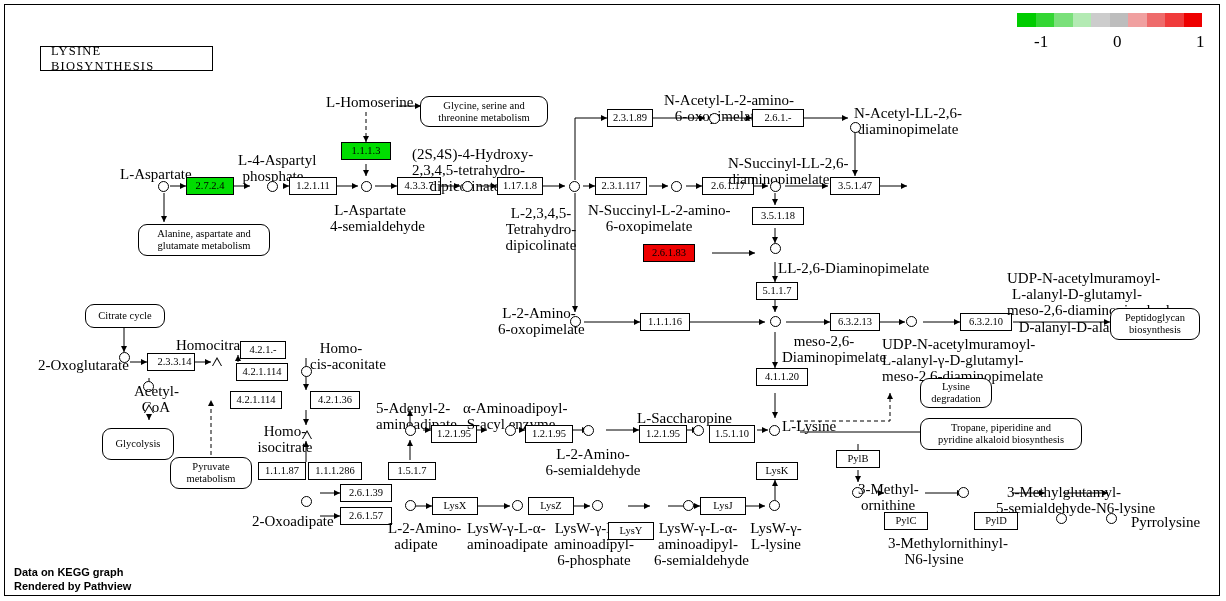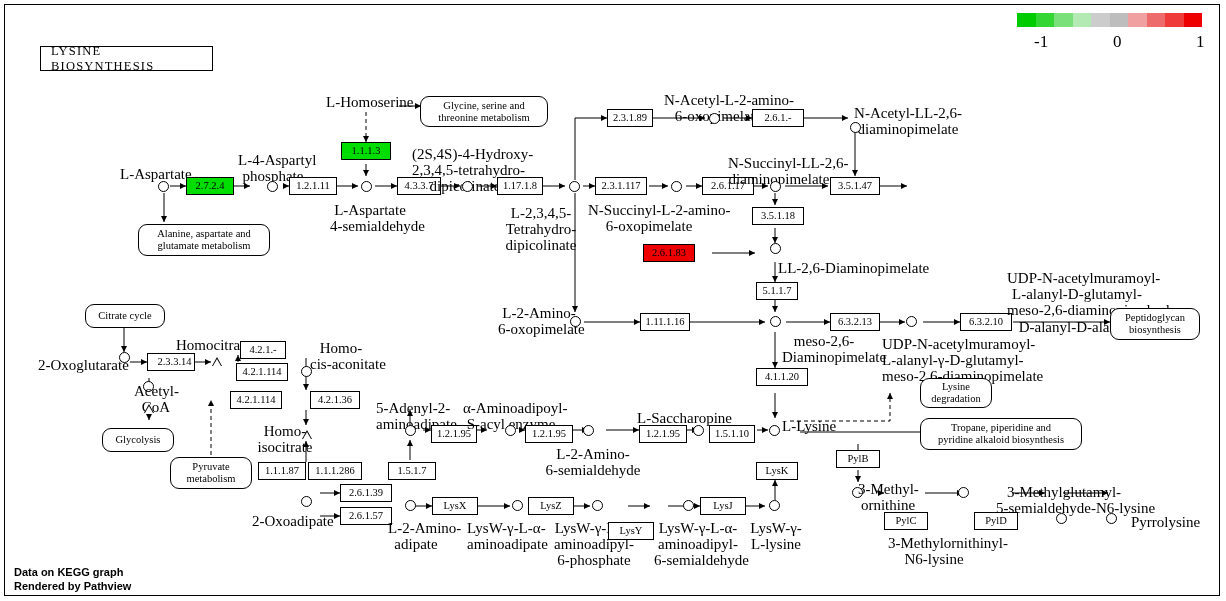--- a/index.html
+++ b/index.html
@@ -196,21 +196,21 @@
   <div class="node" style="left:770px;top:181px;"></div>
   <div class="box" style="left:752px;top:207px;width:52px;height:18px;">3.5.1.18</div>
 
   <div class="box" style="left:643px;top:244px;width:52px;height:18px;background:#ee0000;">2.6.1.83</div>
   <div class="node" style="left:770px;top:243px;"></div>
   <div class="lbl" style="left:778px;top:260px;">LL-2,6-Diaminopimelate</div>
   <div class="box" style="left:756px;top:282px;width:42px;height:18px;">5.1.1.7</div>
 
   <div class="lbl" style="left:498px;top:305px;width:82px;">L-2-Amino-<br>6-oxopimelate</div>
   <div class="node" style="left:570px;top:316px;"></div>
-  <div class="box" style="left:640px;top:313px;width:50px;height:18px;">1.11.1.16</div>
+  <div class="box" style="left:640px;top:313px;width:50px;height:18px;">1.1.1.16</div>
   <div class="node" style="left:770px;top:316px;"></div>
   <div class="lbl" style="left:782px;top:333px;width:84px;">meso-2,6-<br>Diaminopimelate</div>
   <div class="box" style="left:830px;top:313px;width:50px;height:18px;">6.3.2.13</div>
   <div class="node" style="left:906px;top:316px;"></div>
   <div class="lbl" style="left:882px;top:336px;width:130px;">UDP-N-acetylmuramoyl-<br>L-alanyl-γ-D-glutamyl-<br>meso-2,6-diaminopimelate</div>
   <div class="box" style="left:960px;top:313px;width:52px;height:18px;">6.3.2.10</div>
   <div class="lbl" style="left:1007px;top:270px;width:140px;">UDP-N-acetylmuramoyl-<br>L-alanyl-D-glutamyl-<br>meso-2,6-diaminopimeloyl-<br>D-alanyl-D-alanine</div>
   <div class="rbox" style="left:1110px;top:308px;width:90px;height:32px;">Peptidoglycan<br>biosynthesis</div>
 
   <div class="box" style="left:756px;top:368px;width:52px;height:18px;">4.1.1.20</div>
@@ -225,21 +225,21 @@
     </div>
   <div class="box" style="left:240px;top:341px;width:46px;height:18px;">4.2.1.-</div>
   <div class="box" style="left:236px;top:363px;width:52px;height:18px;">4.2.1.114</div>
   <div class="lbl" style="left:310px;top:340px;width:62px;">Homo-<br>cis-aconitate</div>
   <div class="node" style="left:301px;top:366px;"></div>
   <div class="node" style="left:143px;top:381px;"></div>
   <div class="lbl" style="left:134px;top:383px;width:44px;">Acetyl-<br>CoA</div>
   <div class="tri" style="left:144px;top:404px;">
       <i></i>
     </div>
-  <div class="rbox" style="left:102px;top:428px;width:72px;height:24px;">Glycolysis</div>
+  <div class="rbox" style="left:102px;top:428px;width:72px;height:32px;">Glycolysis</div>
   <div class="rbox" style="left:170px;top:457px;width:82px;height:32px;">Pyruvate<br>metabolism</div>
   <div class="box" style="left:230px;top:391px;width:52px;height:18px;">4.2.1.114</div>
   <div class="box" style="left:310px;top:391px;width:50px;height:18px;">4.2.1.36</div>
   <div class="lbl" style="left:252px;top:423px;width:66px;">Homo-<br>isocitrate</div>
   <div class="tri" style="left:302px;top:430px;">
       <i></i>
     </div>
   <div class="box" style="left:258px;top:462px;width:48px;height:18px;">1.1.1.87</div>
   <div class="box" style="left:308px;top:462px;width:54px;height:18px;">1.1.1.286</div>
   <div class="node" style="left:301px;top:496px;"></div>

